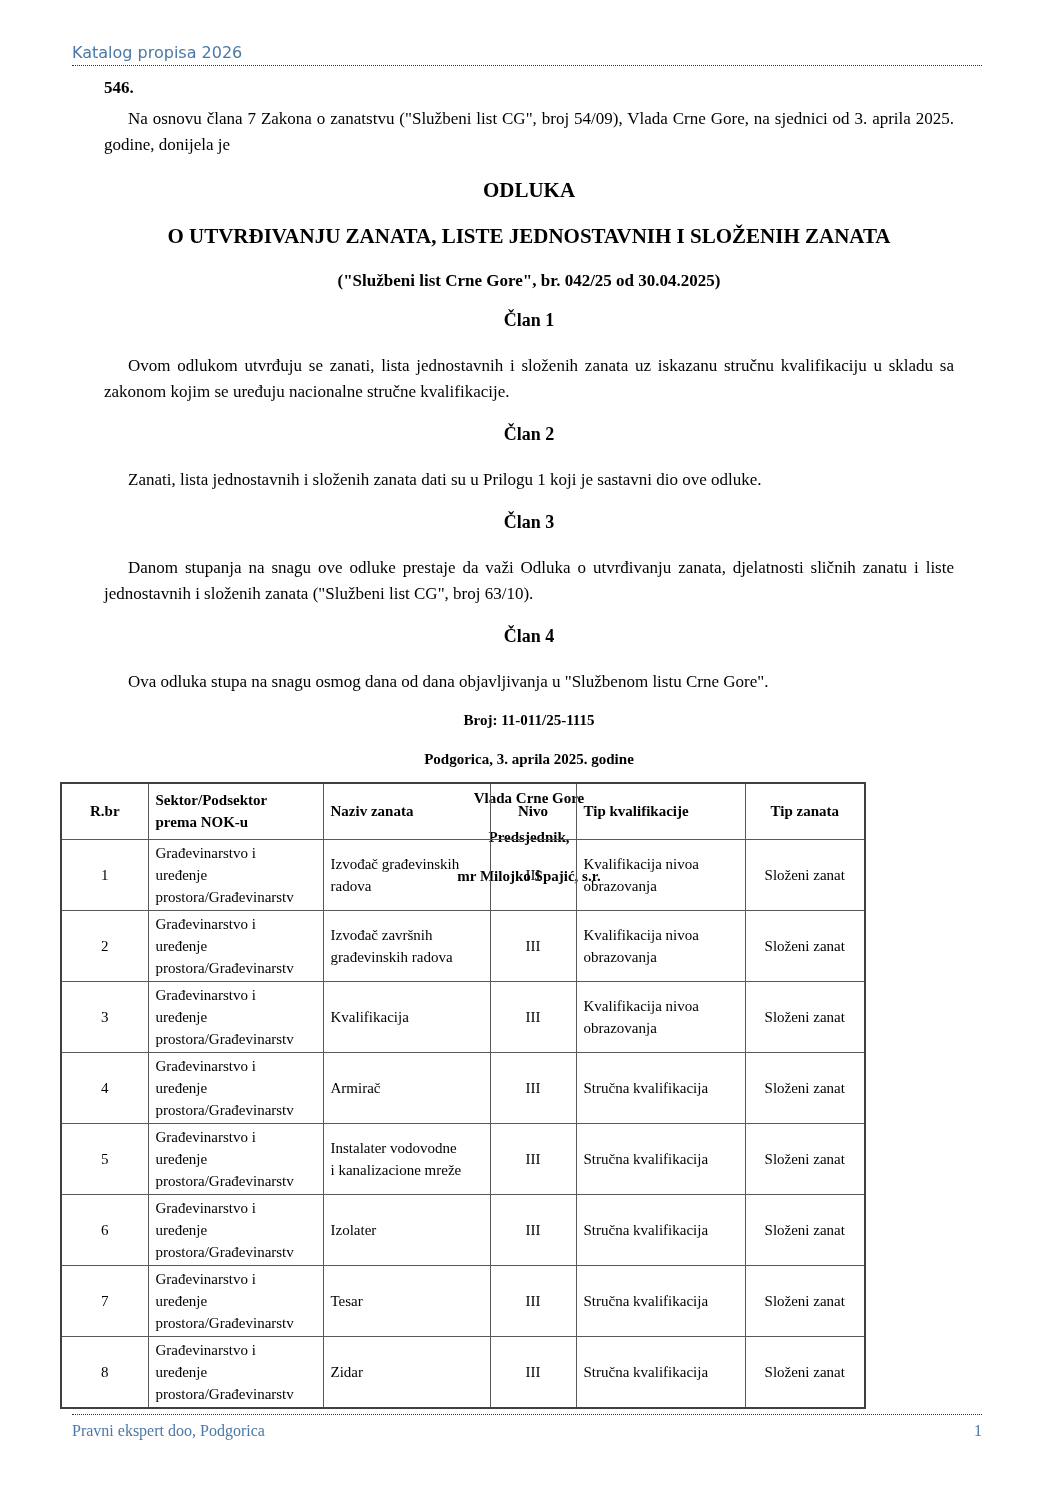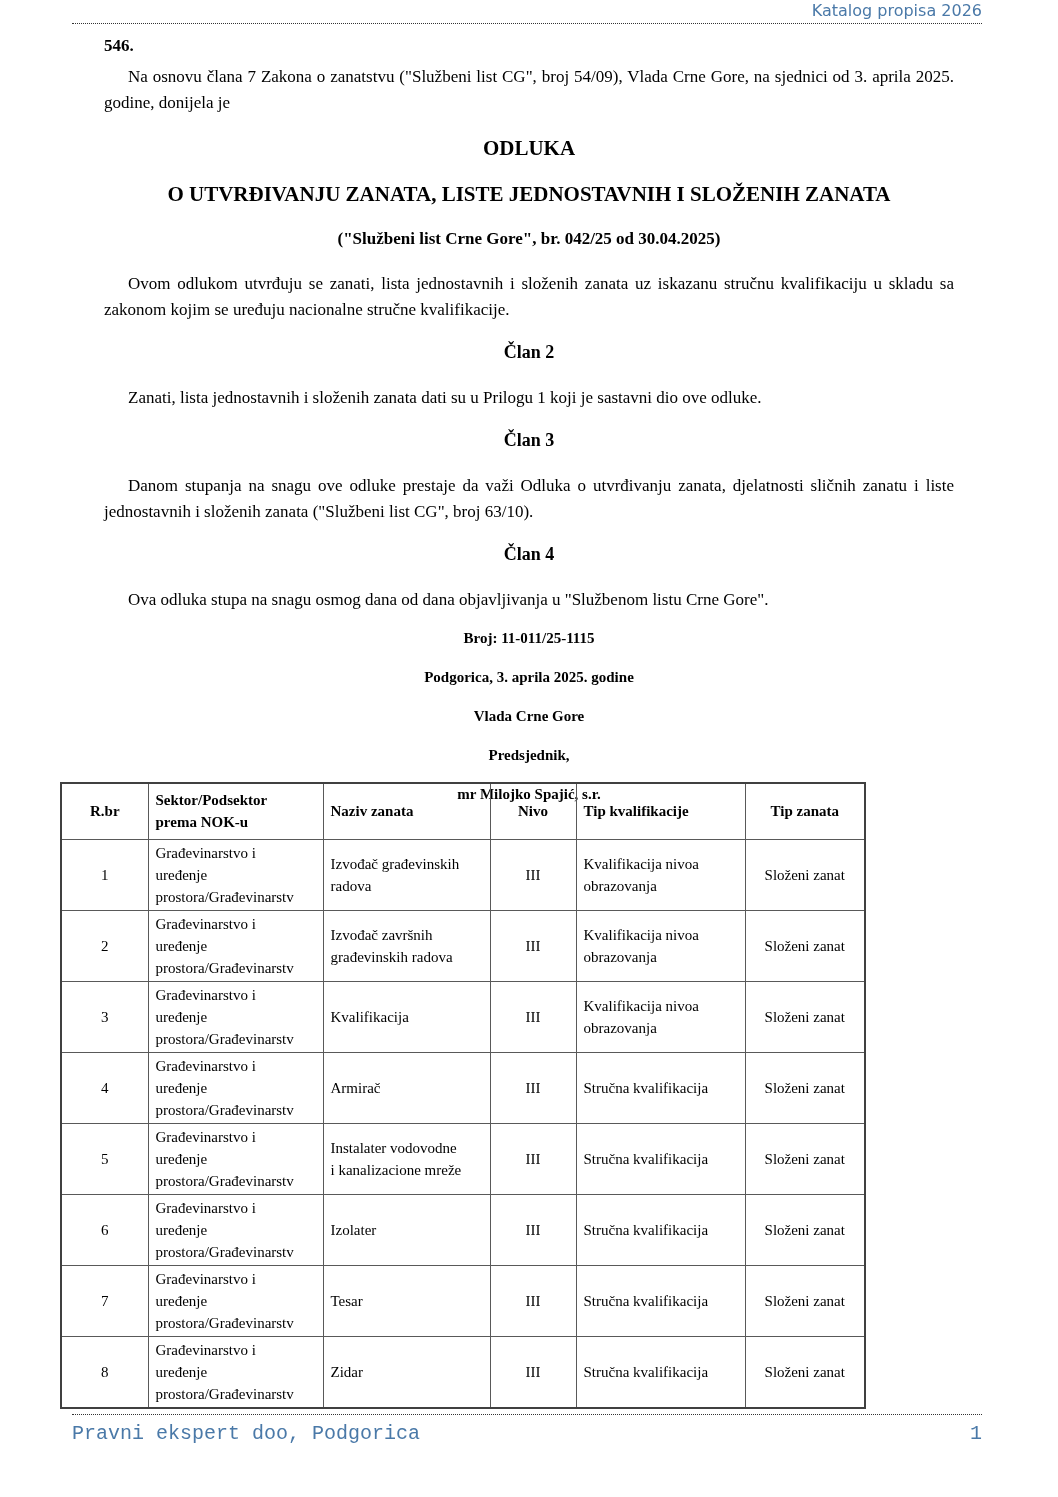--- a/index.html
+++ b/index.html
@@ -9,21 +9,21 @@
     color: #000000;
     font-family: "Liberation Serif", serif;
     position: relative;
     overflow: hidden;
   }
   .page { width: 100%; height: 100%; position: relative; }
 
   
   .page-header {
     margin: 0 76px 0 72px;
-    text-align: right;
+    padding-top: 42px;
     font-family: "DejaVu Sans", sans-serif;
     font-size: 16px;
     line-height: 22px;
     color: #4a79a8;
     border-bottom: 1px dotted #333333;
     padding-bottom: 1px;
   }
 
   .content { padding: 0 104px; }
 
@@ -107,22 +107,22 @@
 
   
   .page-footer {
     position: absolute;
     left: 72px; right: 76px;
     top: 1414px;
     border-top: 1px dotted #333333;
     padding-top: 7px;
     display: flex;
     justify-content: space-between;
-    font-family: Liberation Mono, monospace;
-    font-size: 20px;
+    font-family: Liberation Serif, serif;
+    font-size: 16px;
     color: #4a79a8;
   }
 </style>
 </head>
 <body>
 
 <div class="page">
 
   <div class="page-header">
     <span>Katalog propisa 2026</span>
@@ -130,20 +130,21 @@
 
   <div class="content">
     <p class="item-no">546.</p>
 
     <p class="body-par">Na osnovu člana 7 Zakona o zanatstvu ("Službeni list CG", broj 54/09), Vlada Crne Gore, na sjednici od 3. aprila 2025. godine, donijela je</p>
 
     <div class="h-main">ODLUKA</div>
     <div class="h-sub">O UTVRĐIVANJU ZANATA, LISTE JEDNOSTAVNIH I SLOŽENIH ZANATA</div>
     <div class="gazette">("Službeni list Crne Gore", br. 042/25 od 30.04.2025)</div>
 
+    <div class="h-article">Član 1</div>
     <p class="body-par article-par">Ovom odlukom utvrđuju se zanati, lista jednostavnih i složenih zanata uz iskazanu stručnu kvalifikaciju u skladu sa zakonom kojim se uređuju nacionalne stručne kvalifikacije.</p>
 
     <div class="h-article">Član 2</div>
     <p class="body-par article-par">Zanati, lista jednostavnih i složenih zanata dati su u Prilogu 1 koji je sastavni dio ove odluke.</p>
 
     <div class="h-article">Član 3</div>
     <p class="body-par article-par">Danom stupanja na snagu ove odluke prestaje da važi Odluka o utvrđivanju zanata, djelatnosti sličnih zanatu i liste jednostavnih i složenih zanata ("Službeni list CG", broj 63/10).</p>
 
     <div class="h-article">Član 4</div>
     <p class="body-par article-par">Ova odluka stupa na snagu osmog dana od dana objavljivanja u "Službenom listu Crne Gore".</p>

